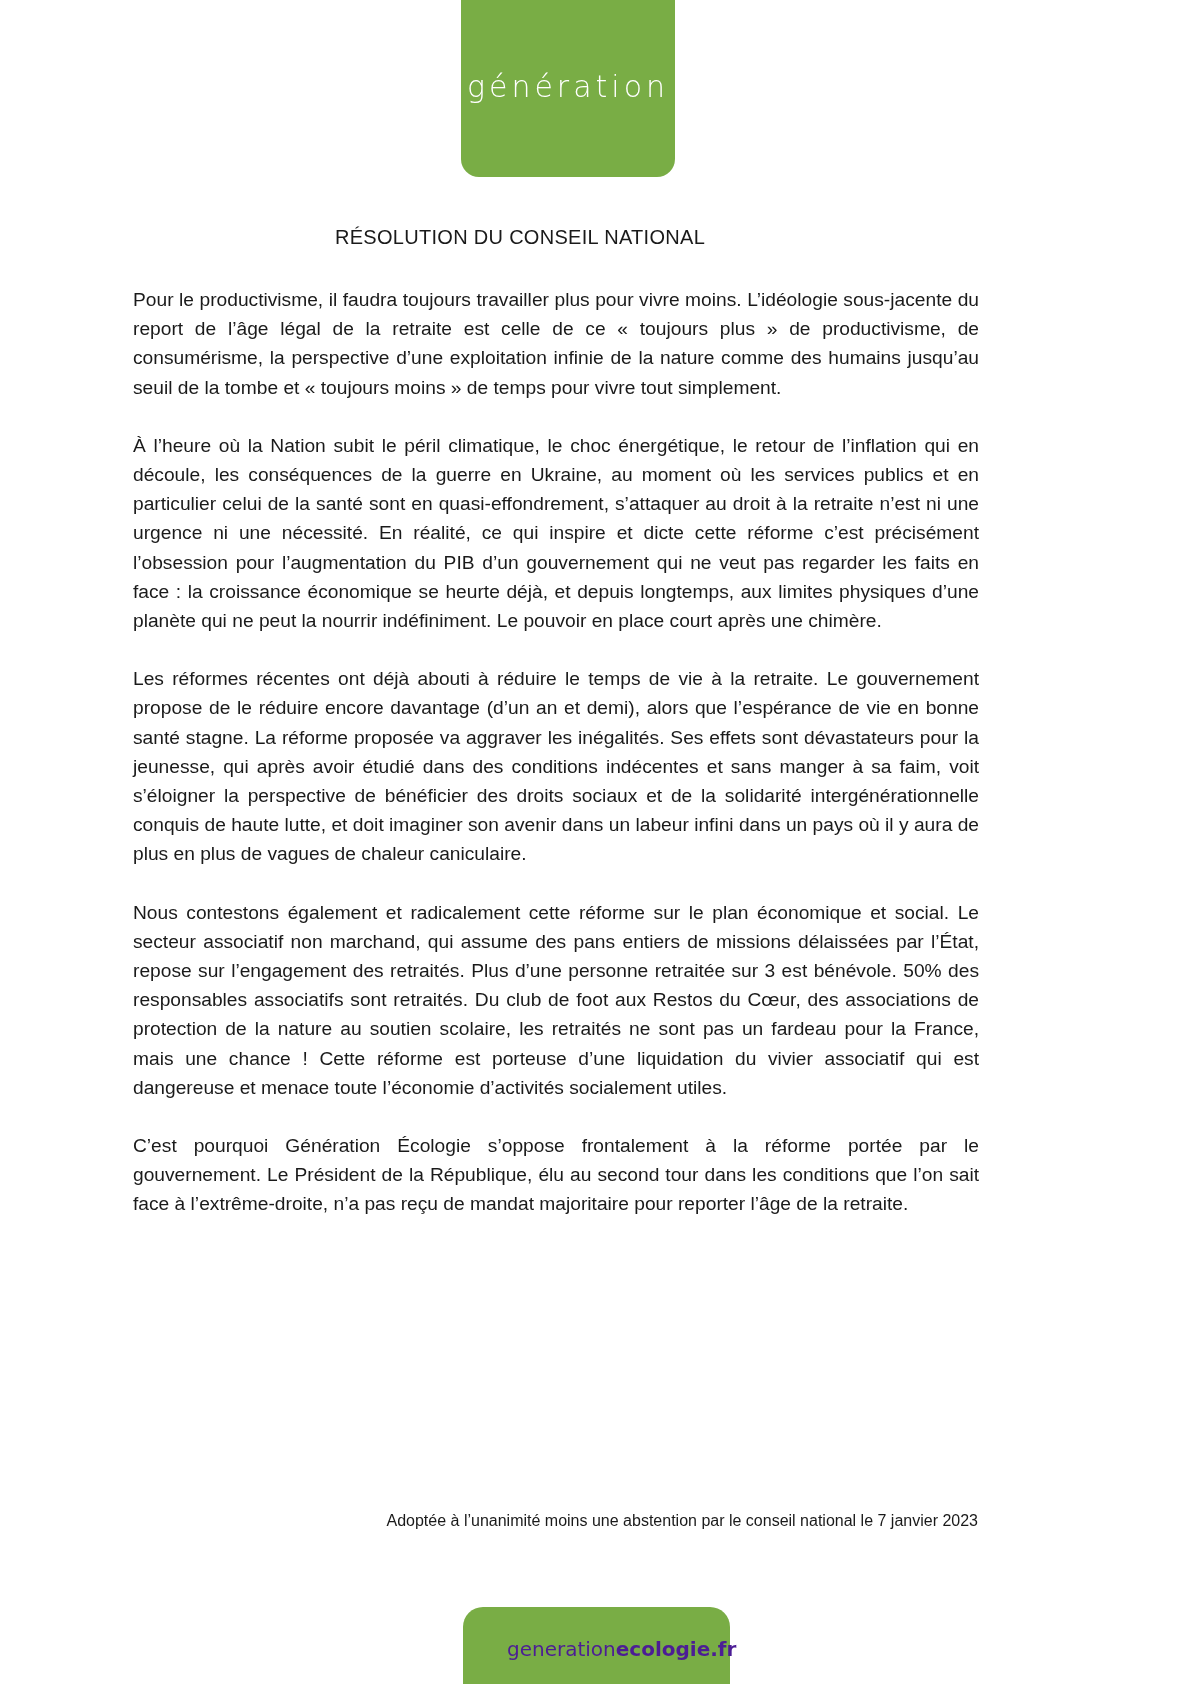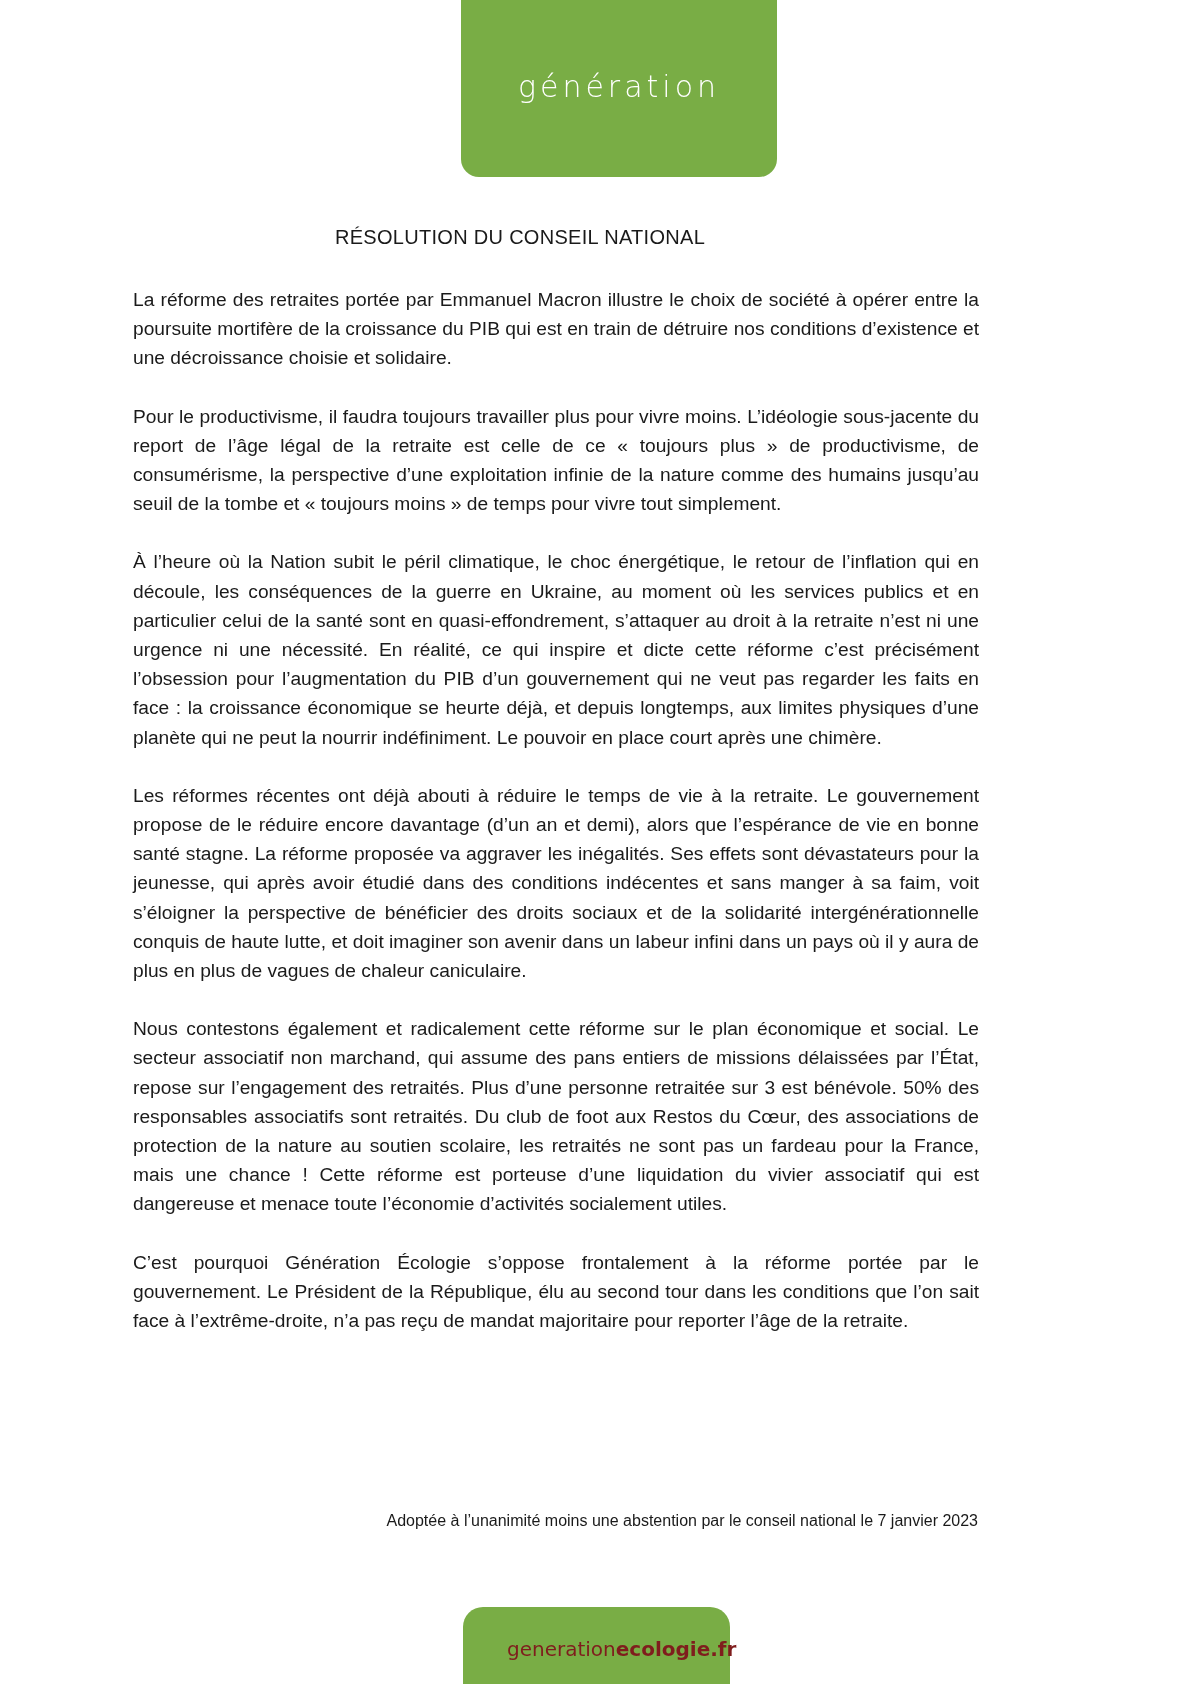--- a/index.html
+++ b/index.html
@@ -1,19 +1,19 @@
 <!DOCTYPE html>
 <html><head>
 <meta charset="utf-8">
 <style>
   html, body { margin: 0; padding: 0; background: #ffffff; }
   body { width: 1190px; height: 1684px; position: relative; overflow: hidden;
          font-family: "Liberation Sans", sans-serif; color: #1a1a1a; }
   .logo {
-    position: absolute; left: 461px; top: 0; width: 316px; height: 177px;
+    position: absolute; left: 461px; top: 0; width: 214px; height: 177px;
     background: #79ad45; border-radius: 0 0 18px 18px;
   }
   .logo-top {
     position: absolute; left: 0; right: 0; top: 70px; text-align: center;
     color: #ffffff; font-family: "DejaVu Sans", sans-serif; font-weight: 200;
     font-size: 30px; letter-spacing: 4px; line-height: 34px;
   }
   .logo-bottom {
     position: absolute; left: 0; right: 0; top: 104px; text-align: center;
     color: #ffffff; font-family: "DejaVu Sans", sans-serif; font-size: 38px;
@@ -35,36 +35,35 @@
   .content p { margin: 0 0 29px 0; text-align: justify; }
   .signature {
     position: absolute; right: 212px; top: 1512px; font-size: 16px; 
   }
   .footer {
     position: absolute; left: 463px; top: 1607px; width: 267px; height: 90px;
     background: #79ad45; border-radius: 20px 20px 0 0;
   }
   .footer-url {
     position: absolute; left: 0; right: 0; top: 30px; text-align: center;
-    color: #7f1d1d; font-size: 20px; font-family: "DejaVu Sans", sans-serif; padding-left: 44px;
+    color: #4c1d95; font-size: 20px; font-family: "DejaVu Sans", sans-serif; padding-left: 44px;
   }
   .footer-url .bold { font-weight: bold; }
   .footer-url .light { font-weight: normal; }
 </style>
 </head>
 <body>
 
 <div class="logo">
   <div class="logo-top">génération</div>
 </div>
 
 <div class="title">RÉSOLUTION DU CONSEIL NATIONAL</div>
 
 <div class="content">
-  <p>La réforme des retraites portée par Emmanuel Macron illustre le choix de société à opérer entre la poursuite mortifère de la croissance du PIB qui est en train de détruire nos conditions d’existence et une décroissance choisie et solidaire.</p>
   <p>Pour le productivisme, il faudra toujours travailler plus pour vivre moins. L’idéologie sous-jacente du report de l’âge légal de la retraite est celle de ce « toujours plus » de productivisme, de consumérisme, la perspective d’une exploitation infinie de la nature comme des humains jusqu’au seuil de la tombe et « toujours moins » de temps pour vivre tout simplement.</p>
   <p>À l’heure où la Nation subit le péril climatique, le choc énergétique, le retour de l’inflation qui en découle, les conséquences de la guerre en Ukraine, au moment où les services publics et en particulier celui de la santé sont en quasi-effondrement, s’attaquer au droit à la retraite n’est ni une urgence ni une nécessité. En réalité, ce qui inspire et dicte cette réforme c’est précisément l’obsession pour l’augmentation du PIB d’un gouvernement qui ne veut pas regarder les faits en face : la croissance économique se heurte déjà, et depuis longtemps, aux limites physiques d’une planète qui ne peut la nourrir indéfiniment. Le pouvoir en place court après une chimère.</p>
   <p>Les réformes récentes ont déjà abouti à réduire le temps de vie à la retraite. Le gouvernement propose de le réduire encore davantage (d’un an et demi), alors que l’espérance de vie en bonne santé stagne. La réforme proposée va aggraver les inégalités. Ses effets sont dévastateurs pour la jeunesse, qui après avoir étudié dans des conditions indécentes et sans manger à sa faim, voit s’éloigner la perspective de bénéficier des droits sociaux et de la solidarité intergénérationnelle conquis de haute lutte, et doit imaginer son avenir dans un labeur infini dans un pays où il y aura de plus en plus de vagues de chaleur caniculaire.</p>
   <p>Nous contestons également et radicalement cette réforme sur le plan économique et social. Le secteur associatif non marchand, qui assume des pans entiers de missions délaissées par l’État, repose sur l’engagement des retraités. Plus d’une personne retraitée sur 3 est bénévole. 50% des responsables associatifs sont retraités. Du club de foot aux Restos du Cœur, des associations de protection de la nature au soutien scolaire, les retraités ne sont pas un fardeau pour la France, mais une chance ! Cette réforme est porteuse d’une liquidation du vivier associatif qui est dangereuse et menace toute l’économie d’activités socialement utiles.</p>
   <p>C’est pourquoi Génération Écologie s’oppose frontalement à la réforme portée par le gouvernement. Le Président de la République, élu au second tour dans les conditions que l’on sait face à l’extrême-droite, n’a pas reçu de mandat majoritaire pour reporter l’âge de la retraite.</p>
 </div>
 
 <div class="signature">Adoptée à l’unanimité moins une abstention par le conseil national le 7 janvier 2023</div>
 
 <div class="footer">

